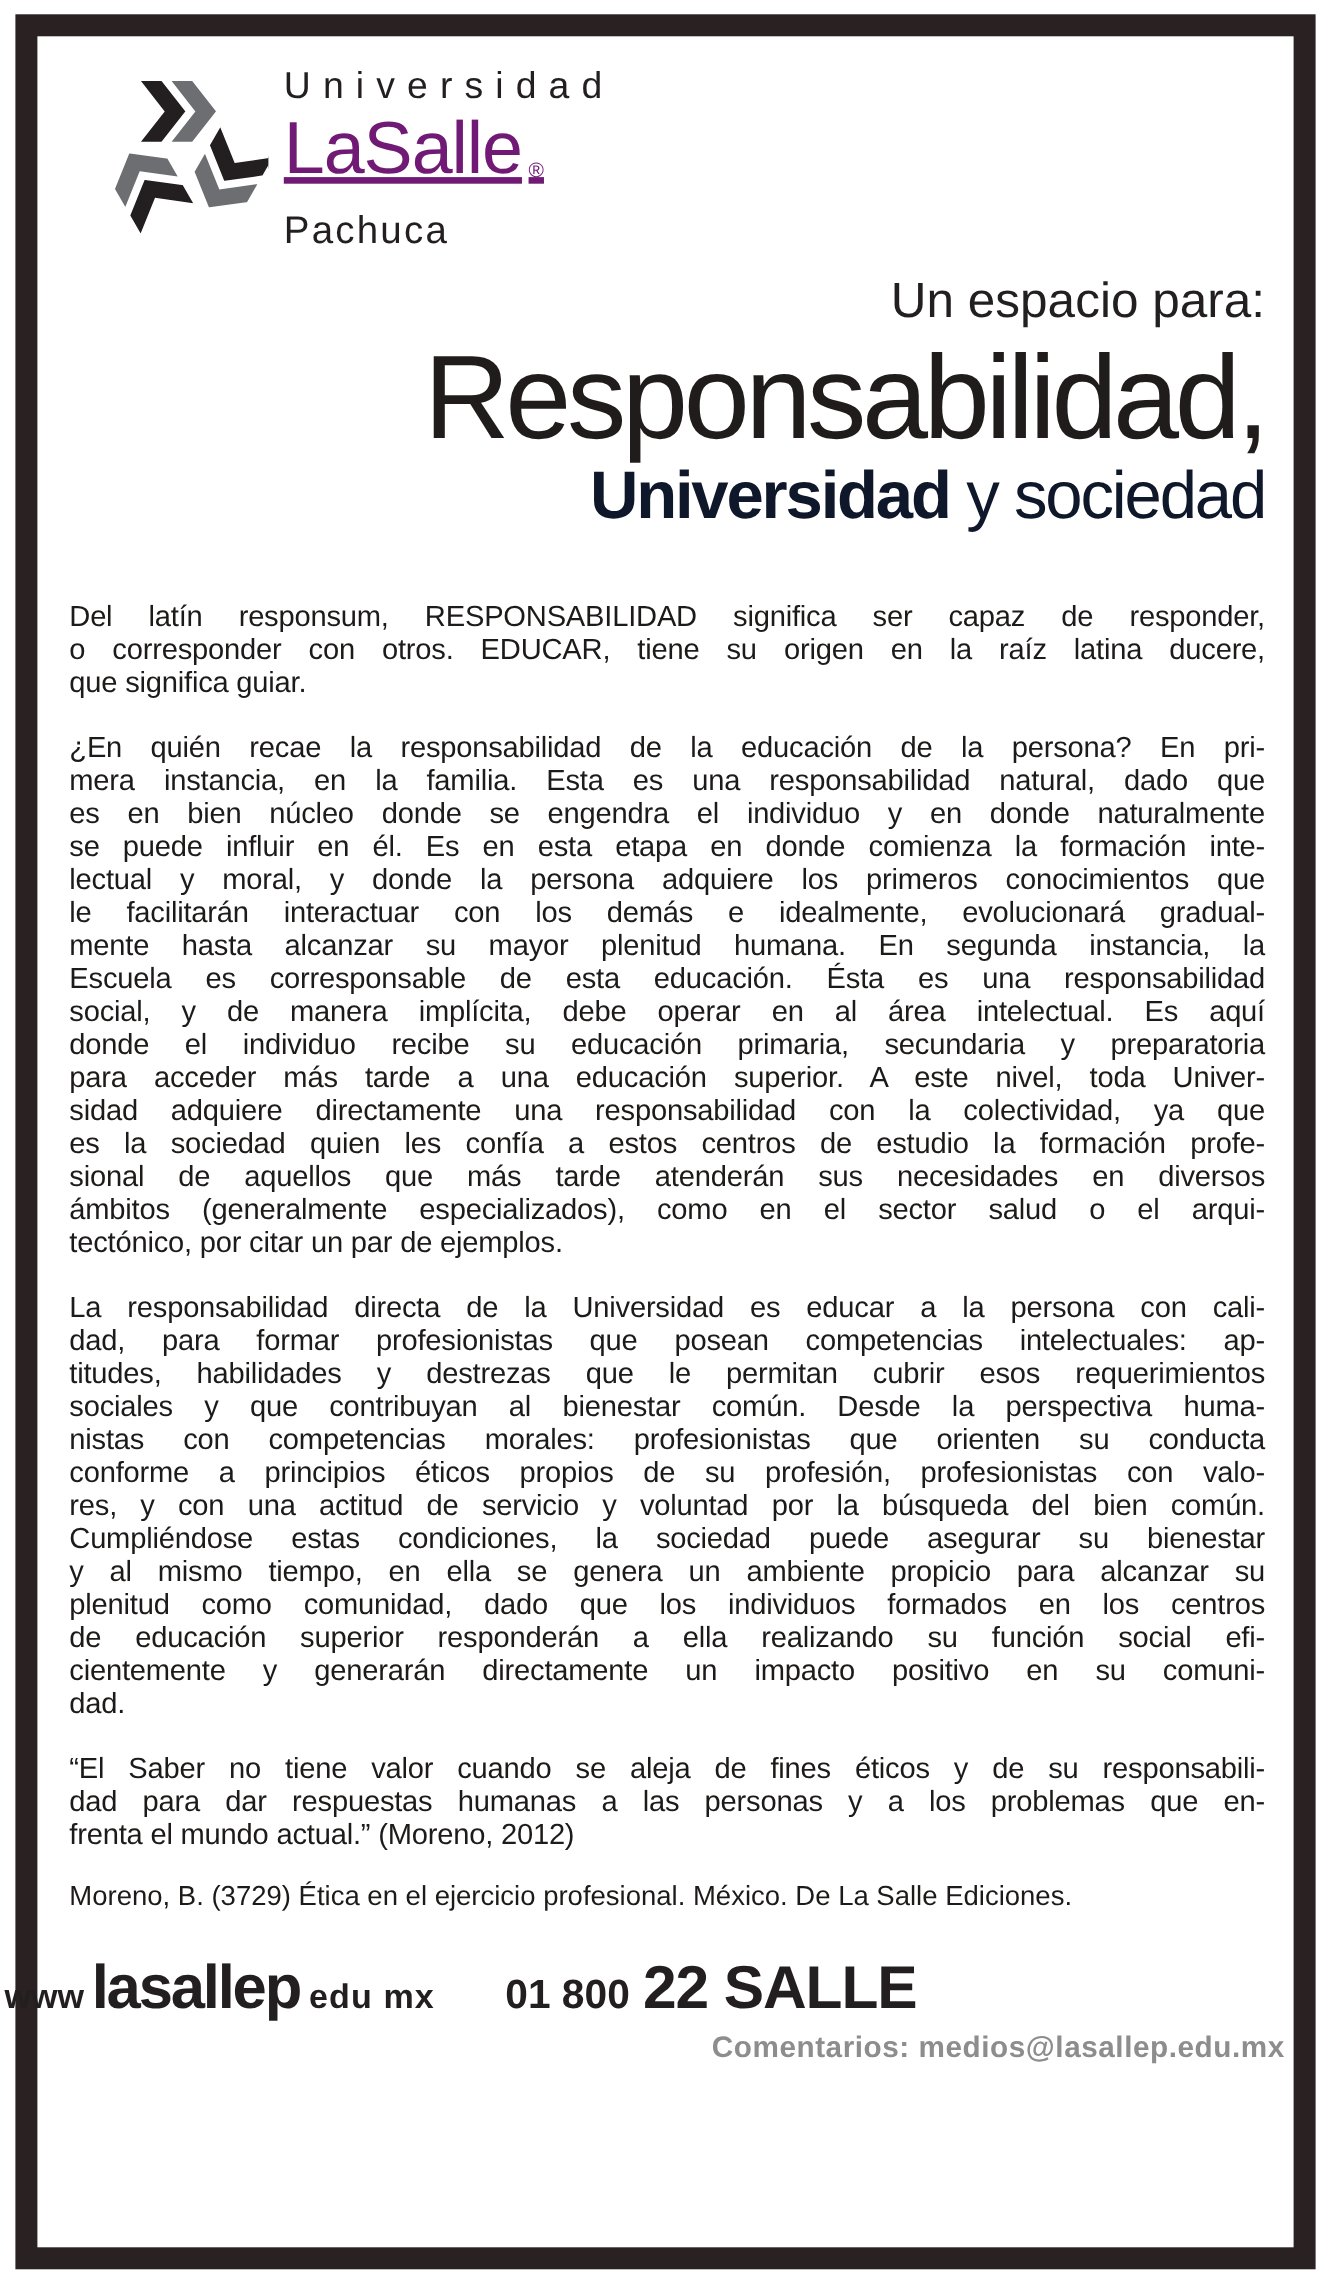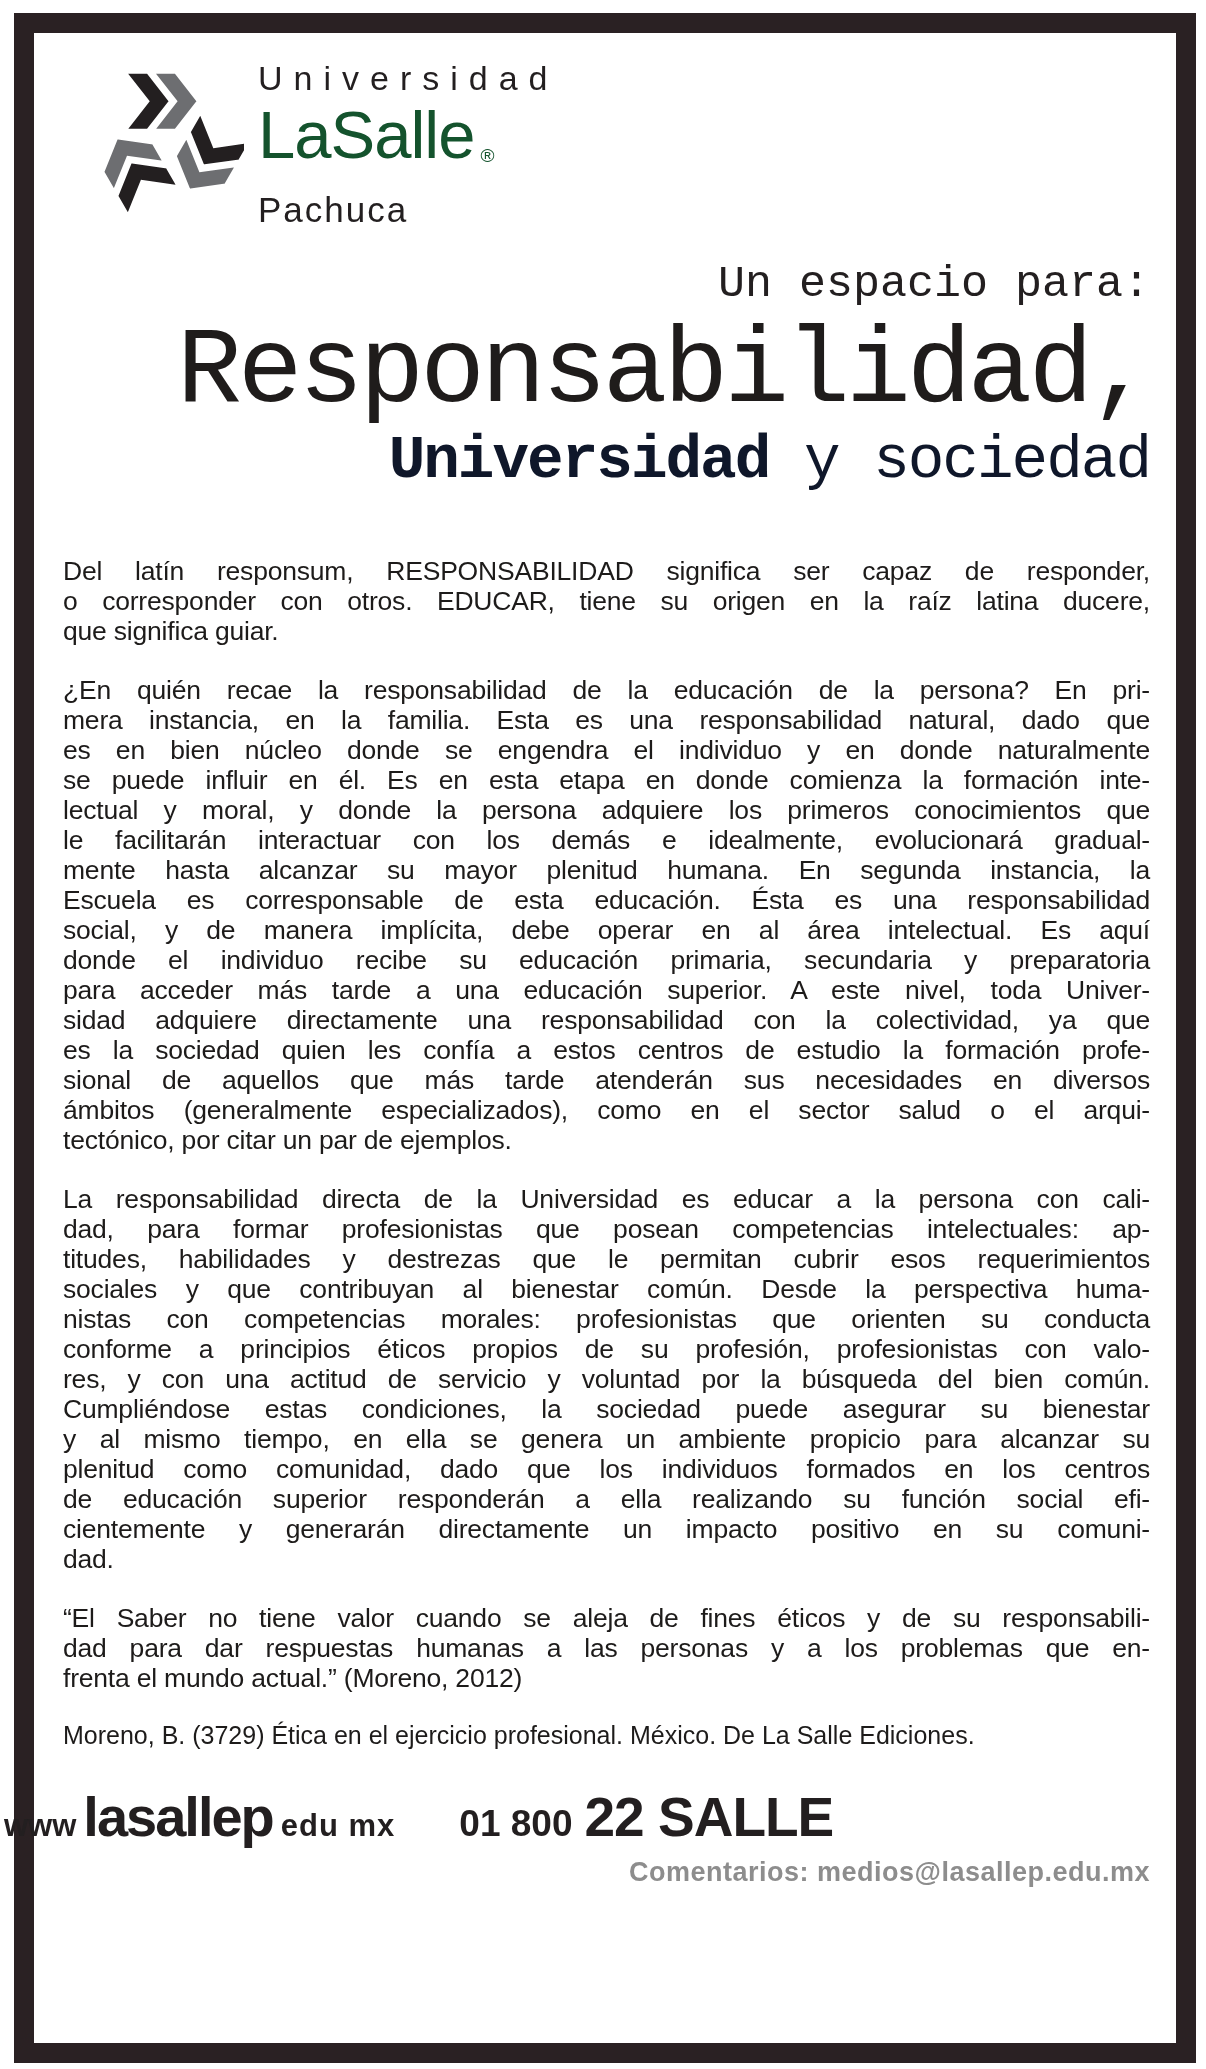--- a/index.html
+++ b/index.html
@@ -14,26 +14,26 @@
     border:20px solid #2a2123;background:#ffffff;
     box-sizing:content-box;
   }
   .content{position:relative;width:100%;height:100%;}
 
   
   .brand{display:flex;align-items:flex-start;padding:24px 0 0 58px;}
   .logo-mark{width:152px;height:162px;flex:0 0 auto;}
   .brand-text{margin-left:14px;padding-top:4px;line-height:1;}
   .brand-university{font-size:34px;letter-spacing:11px;color:#231f20;margin-bottom:2px;}
-  .brand-lasalle{font-size:67px;letter-spacing:-1px;color:#14532d;margin-top:6px;}
+  .brand-lasalle{font-size:67px;letter-spacing:-1px;color:#701a75;margin-top:6px;text-decoration:underline;}
   .brand-reg{font-size:19px;letter-spacing:0;position:relative;top:4px;left:6px;}
   .brand-city{font-size:35px;letter-spacing:2px;color:#231f20;margin-top:24px;}
 
   
-  .title-block{margin-top:32px;padding:0 26px 0 29px;text-align:right;font-family:Liberation Mono, monospace;}
+  .title-block{margin-top:20px;padding:0 26px 0 29px;text-align:right;}
   .kicker{font-size:45px;letter-spacing:0;color:#231f20;margin-bottom:8px;}
   .title-main{font-size:108px;line-height:1.0;letter-spacing:-4px;color:#1f1c1b;white-space:nowrap;}
   .title-sub{font-size:61px;line-height:1.02;letter-spacing:-2px;color:#0f172a;margin-top:4px;white-space:nowrap;}
   .title-sub .b{font-weight:bold;}
 
   
   .byline{margin-top:64px;padding:0 26px 0 29px;}
   .author{font-size:28px;font-weight:bold;color:#1d1b1a;}
   .author-role{font-size:26.5px;margin-top:6px;color:#1d1b1a;}
 
@@ -49,21 +49,21 @@
     display:flex;align-items:baseline;
     margin-top:34px;font-weight:bold;color:#231f20;white-space:nowrap;
     transform:translateX(-30px);
   }
   .f-www{font-size:31px;letter-spacing:0;}
   .f-domain{font-size:56px;letter-spacing:-2px;margin-left:7px;}
   .f-suffix{font-size:31px;margin-left:8px;letter-spacing:1px;}
   .f-prefix{font-size:37px;margin-left:64px;}
   .f-phone{font-size:55px;letter-spacing:-1px;margin-left:12px;}
   .comments{
-    text-align:right;padding-right:26px;margin-top:8px;
+    text-align:right;padding-right:8px;margin-top:8px;
     font-size:27px;font-weight:bold;letter-spacing:0.5px;color:#8d8d8d;
   }
 </style>
 </head>
 <body>
 
 <div class="frame">
   <div class="content">
 
     <header class="brand">

